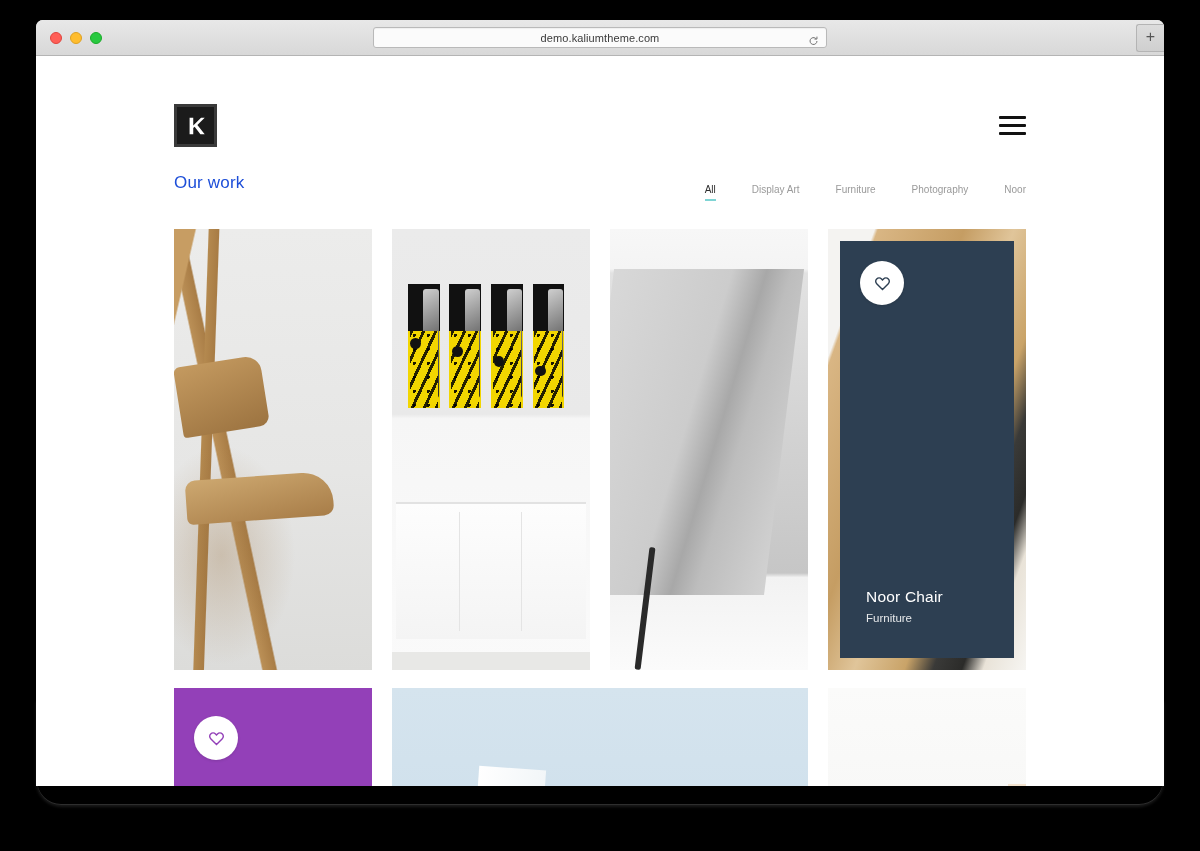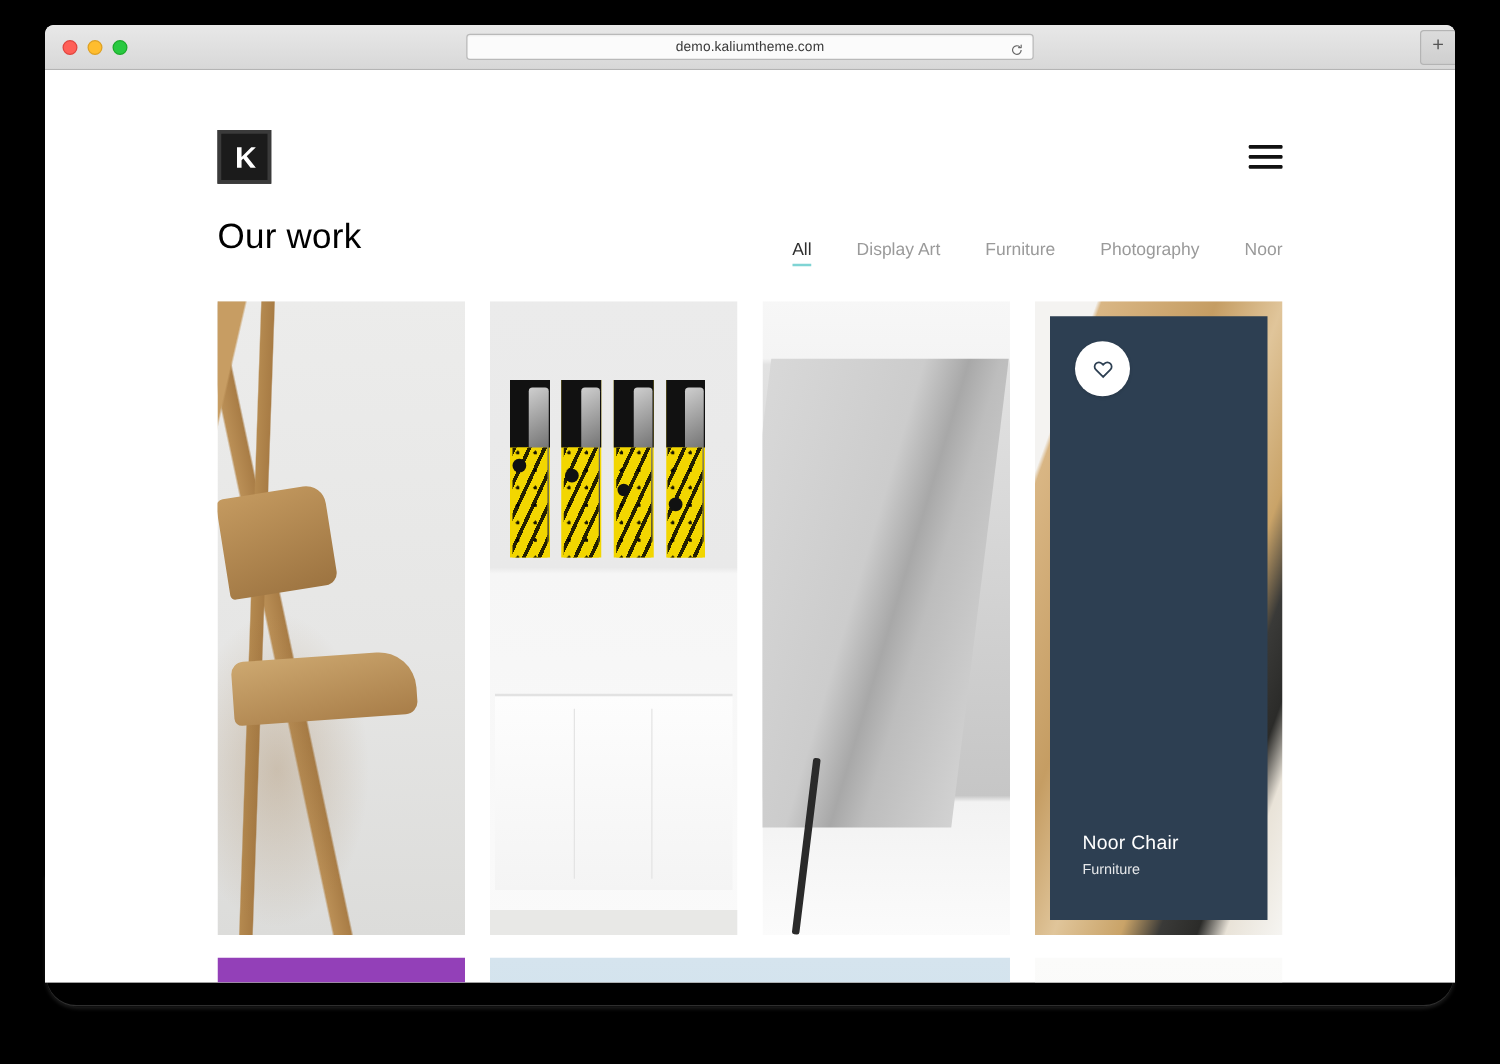--- a/index.html
+++ b/index.html
@@ -161,61 +161,61 @@
 
   
   .intro {
     display: flex;
     align-items: flex-end;
     justify-content: space-between;
     padding: 26px 138px 0 138px;
   }
   .intro-left { flex: 0 0 auto; }
   .page-title {
-    font-size: 28px;
+    font-size: 17px;
     font-weight: 400;
-    color: #000000;
+    color: #1d4ed8;
     letter-spacing: 0.2px;
     margin-bottom: 12px;
   }
   .page-sub {
     font-size: 12.5px;
     color: #8b8b8b;
     line-height: 1.75;
     font-weight: 400;
   }
 
   .filters {
     display: flex;
     gap: 36px;
     padding-bottom: 4px;
   }
   .filter {
-    font-size: 14px;
+    font-size: 10px;
     color: #9a9a9a;
     padding-bottom: 4px;
     white-space: nowrap;
   }
   .filter.active {
     color: #2e2e2e;
     border-bottom: 2px solid #7fd4d4;
   }
 
   
   .grid {
     padding: 24px 138px 0 138px;
     display: grid;
     grid-template-columns: repeat(4, 1fr);
     column-gap: 20px;
     row-gap: 18px;
   }
 
   .card {
     position: relative;
-    height: 507px;
+    height: 441px;
     overflow: hidden;
   }
   .card.row2 { height: 200px; }
   .card.span2 { grid-column: span 2; }
 
   .card-img {
     position: absolute;
     inset: 0;
     background-size: cover;
     background-position: center;

